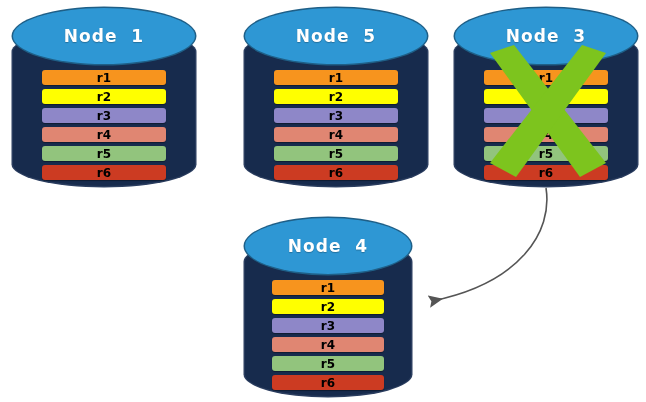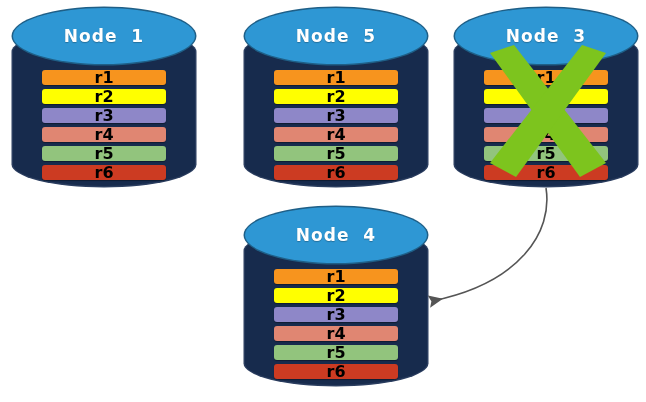--- a/index.html
+++ b/index.html
@@ -71,21 +71,21 @@
   .row-band {
     width: 68%;
     height: 15px;
     border-radius: 3px;
     display: flex;
     align-items: center;
     justify-content: center;
     box-shadow: 0 1px 1px rgba(0,0,0,0.35);
   }
   .row-label {
-    font-size: 16px;
+    font-size: 12px;
     font-weight: bold;
     color: #000000;
     line-height: 1;
   }
 
   
   .x-mark {
     position: absolute;
     z-index: 6;
     pointer-events: none;
@@ -185,21 +185,21 @@
     </div>
   </div>
 
   <svg class="x-mark" style="left:488px; top:45px;" width="120" height="140" viewBox="0 0 120 140">
     <g fill="#7DC41E">
       <polygon points="2,8 26,0 118,118 92,132"></polygon>
       <polygon points="118,8 94,0 2,118 28,132"></polygon>
     </g>
   </svg>
 
-  <div class="node" style="left:245px; top:207px; width:182px; height:178px;">
+  <div class="node" style="left:245px; top:218px; width:166px; height:178px;">
     <div class="node-body"></div>
     <div class="node-top">
       <span class="node-title">Node  4</span>
     </div>
     <div class="rows">
       <div class="row-band" style="background:#F7941E;">
         <span class="row-label">r1</span>
       </div>
       <div class="row-band" style="background:#FFFF00;">
         <span class="row-label">r2</span>

